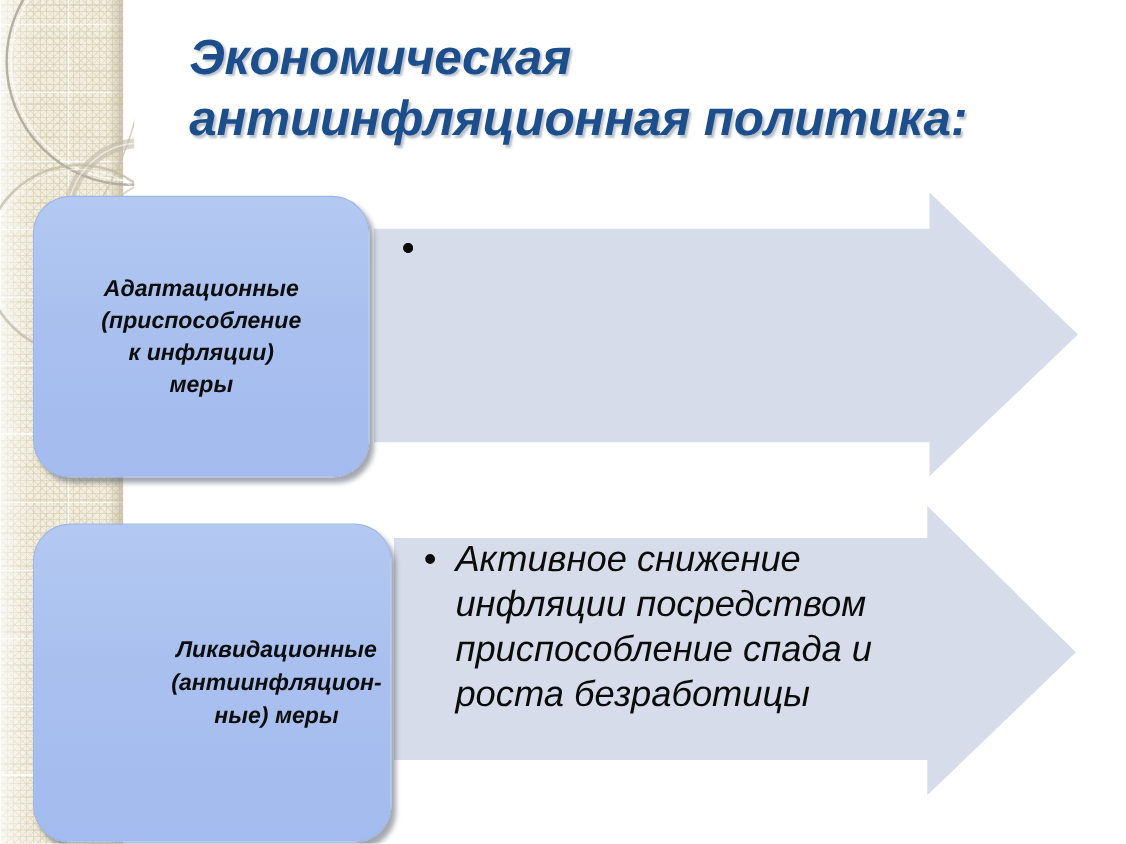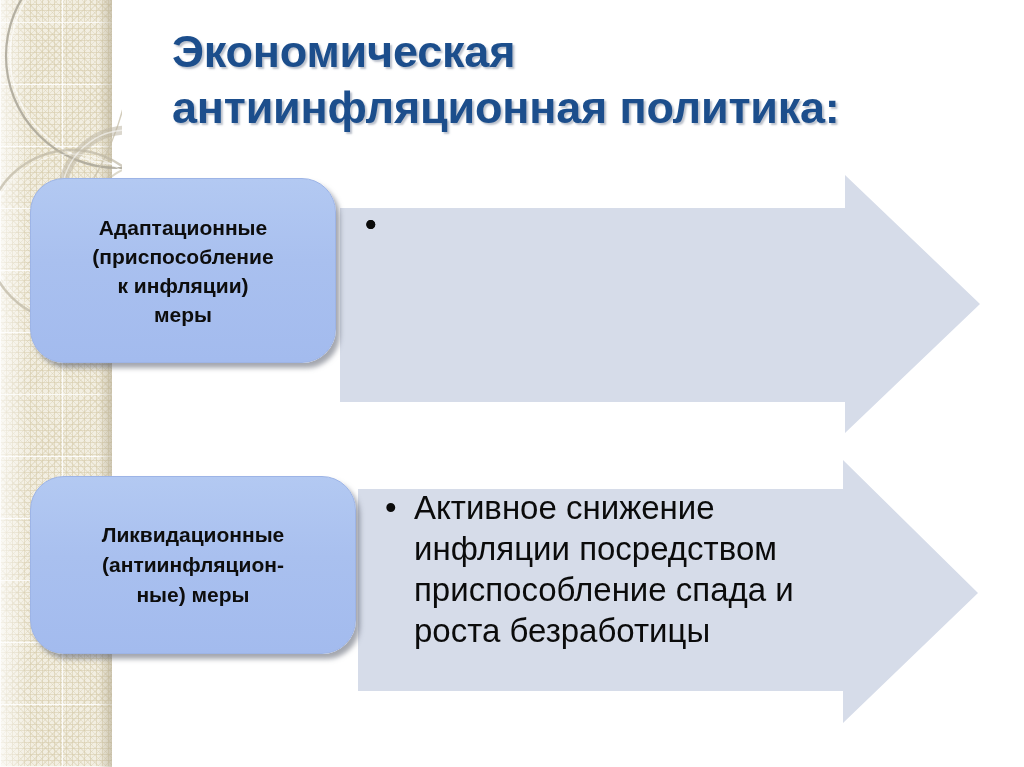--- a/index.html
+++ b/index.html
@@ -7,20 +7,21 @@
     padding: 0;
     background: #ffffff;
   }
   #slide {
     position: relative;
     width: 1024px;
     height: 767px;
     background: #ffffff;
     overflow: hidden;
     font-family: "Liberation Sans", sans-serif;
+    font-style: italic;
   }
 
   
   .left-band {
     position: absolute;
     left: 0; top: 0;
     width: 112px;
     height: 767px;
     background: #efebdc;
     overflow: hidden;
@@ -133,22 +134,22 @@
     box-sizing: border-box;
   }
   .bluebox .bb-text {
     font-size: 21px;
     font-weight: bold;
     line-height: 29px;
     color: #0d0d0d;
     white-space: pre-line;
     padding: 0 8px;
   }
-  #box1 { left: 30px; top: 178px; width: 306px; height: 185px; }
-  #box2 { left: 30px; top: 476px; width: 326px; height: 178px; }
+  #box1 { left: 30px; top: 178px; width: 306px; height: 256px; }
+  #box2 { left: 30px; top: 476px; width: 326px; height: 290px; justify-content: flex-end; }
   #box2 .bb-text { line-height: 30px; }
 </style>
 </head>
 <body>
 
 <div id="slide">
 
   <div class="left-band">
     <div class="band-texture"></div>
     <div class="band-grid"></div>

